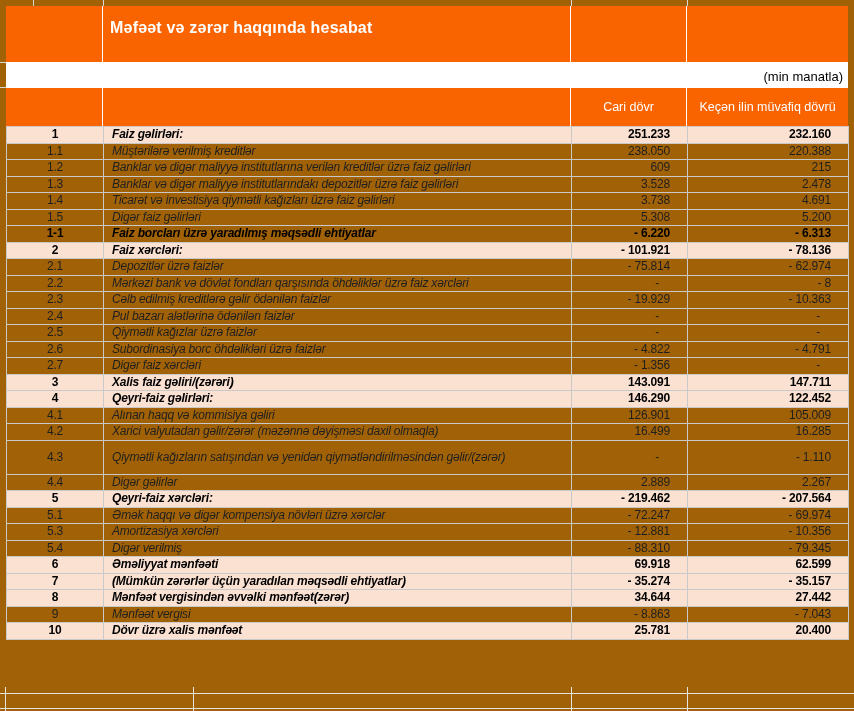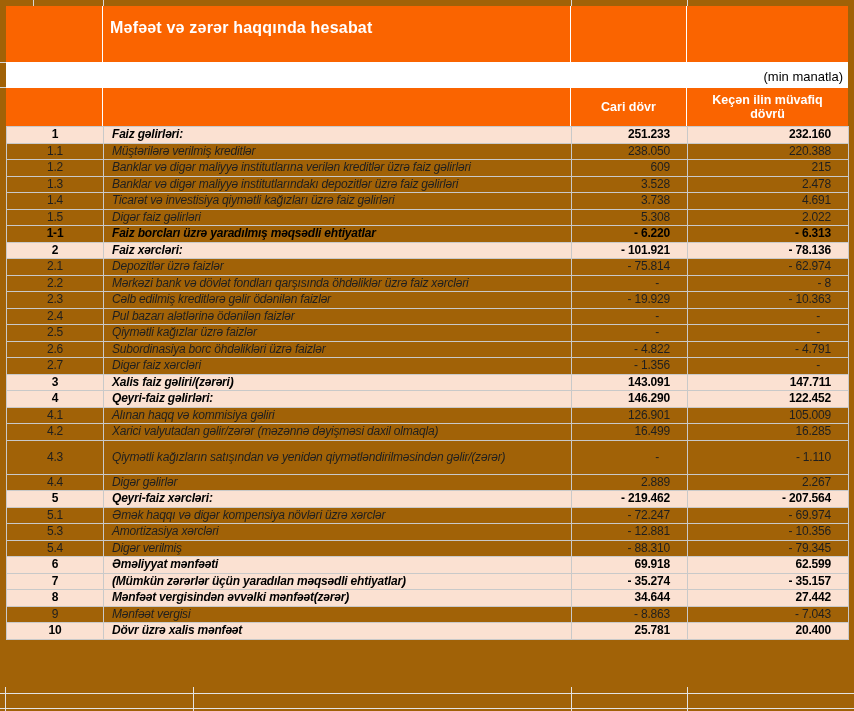--- a/index.html
+++ b/index.html
@@ -55,21 +55,21 @@
   }
   .unit-note {
     font-size: 13px;
     color: #000000;
     padding: 0 5px 4px 0;
   }
   .band-colhead { top: 88px; height: 38px; }
   .band-colhead .cell {
     display: flex; align-items: center; justify-content: center;
     text-align: center;
-    color: #ffffff; font-weight: bold; font-size: 12.5px;
+    color: #ffffff; font-weight: normal; font-size: 12.5px;
     line-height: 14px;
   }
   .band-colhead .c1 { width: 96px; }
   .band-colhead .c2 { width: 467px; }
   .band-colhead .c3 { width: 115px; }
   .band-colhead .c4 { width: 161px; padding: 8px 8px; }
 
   
   .tablewrap { position: absolute; top: 126px; left: 6px; width: 842px; }
   table.statement {
@@ -173,21 +173,21 @@
           <tr>
             <td class="no">1.4</td>
             <td class="label">Ticarət və investisiya qiymətli kağızları üzrə faiz gəlirləri</td>
             <td class="num">3.738</td>
             <td class="num">4.691</td>
           </tr>
           <tr>
             <td class="no">1.5</td>
             <td class="label">Digər faiz gəlirləri</td>
             <td class="num">5.308</td>
-            <td class="num">2.022</td>
+            <td class="num">5.200</td>
           </tr>
           <tr class="bold">
             <td class="no">1-1</td>
             <td class="label">Faiz borcları üzrə yaradılmış məqsədli ehtiyatlar</td>
             <td class="num">- 6.220</td>
             <td class="num">- 6.313</td>
           </tr>
           <tr class="total">
             <td class="no">2</td>
             <td class="label">Faiz xərcləri:</td>

